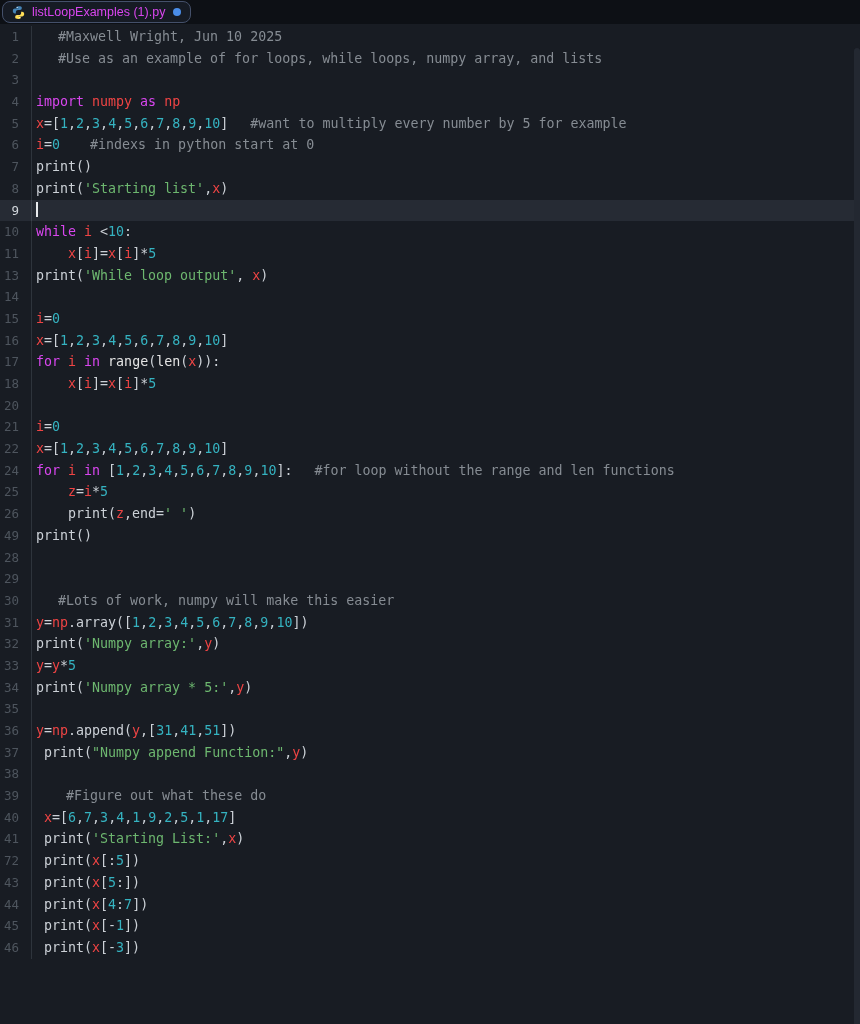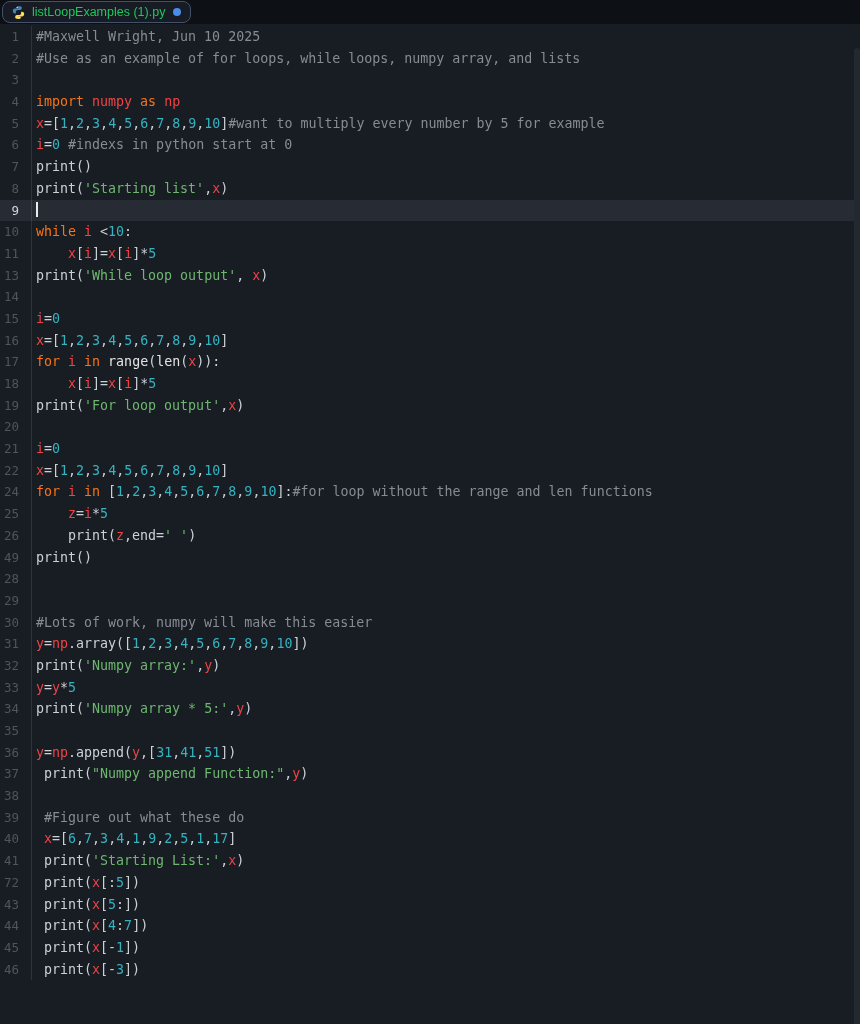--- a/index.html
+++ b/index.html
@@ -9,21 +9,21 @@
   .tabbar{
     height:24px;width:860px;background:#0d1015;
     display:flex;align-items:center;padding-left:2px;
     font-family:"Liberation Sans",sans-serif;
   }
   .tab{
     height:22px;display:flex;align-items:center;gap:6px;
     padding:0 9px 0 8px;border:1px solid #44506a;border-radius:8px;
     background:#161b24;cursor:default;
   }
-  .tab-label{font-size:12.5px;color:#22c55e;white-space:nowrap;}
+  .tab-label{font-size:12.5px;color:#d946ef;white-space:nowrap;}
   .mod-dot{width:8px;height:8px;border-radius:50%;background:#4a8de8;margin-left:2px;}
   .pyicon{width:15px;height:15px;flex:none;}
 
   
   .editor{
     position:relative;width:860px;height:1000px;background:#181c23;
     padding-top:2px;
     font-family:"DejaVu Sans Mono","Liberation Mono",monospace;
     font-size:13.3px;
   }
@@ -34,24 +34,24 @@
   }
   .line .gsep{width:13px;flex:none;border-right:1px solid #2e343c;height:100%;}
   .line .code{padding-left:4px;flex:1;color:#ccd1d7;}
   .line.active{background:#262b34;}
   .line.active .ln{color:#d3d8dd;}
   .line.active .gsep{border-right-color:#3a404a;}
 
   
   .tk-d{color:#ccd1d7;}
   .tk-v{color:#ef4444;font-weight:normal;}
-  .tk-k{color:#f97316;}
+  .tk-k{color:#d946ef;}
   .tk-n{color:#35b3c1;}
   .tk-s{color:#6db76f;}
-  .tk-c{color:#868c93;}
+  .tk-c{color:#868c93;margin-left:22px;}
   .tk-b{color:#e5e5e5;}
 
   .cursor{
     display:inline-block;width:1.5px;height:15px;background:#e9ebee;
     vertical-align:middle;margin-top:-2px;
   }
 
   
   .scrollbar{
     position:absolute;top:24px;right:0;width:6px;height:1000px;background:#171b21;
@@ -88,21 +88,20 @@
     <div class="line"><span class="ln">8</span><span class="gsep"></span><span class="code"><span class="tk-d">print(</span><span class="tk-s">'Starting list'</span><span class="tk-d">,</span><span class="tk-v">x</span><span class="tk-d">)</span></span></div>
     <div class="line active"><span class="ln">9</span><span class="gsep"></span><span class="code"><span class="cursor"></span></span></div>
     <div class="line"><span class="ln">10</span><span class="gsep"></span><span class="code"><span class="tk-k">while</span><span class="tk-d"> </span><span class="tk-v">i</span><span class="tk-d"> &lt;</span><span class="tk-n">10</span><span class="tk-d">:</span></span></div>
     <div class="line"><span class="ln">11</span><span class="gsep"></span><span class="code"><span class="tk-d">    </span><span class="tk-v">x</span><span class="tk-d">[</span><span class="tk-v">i</span><span class="tk-d">]=</span><span class="tk-v">x</span><span class="tk-d">[</span><span class="tk-v">i</span><span class="tk-d">]*</span><span class="tk-n">5</span></span></div>
     <div class="line"><span class="ln">13</span><span class="gsep"></span><span class="code"><span class="tk-d">print(</span><span class="tk-s">'While loop output'</span><span class="tk-d">, </span><span class="tk-v">x</span><span class="tk-d">)</span></span></div>
     <div class="line"><span class="ln">14</span><span class="gsep"></span><span class="code"></span></div>
     <div class="line"><span class="ln">15</span><span class="gsep"></span><span class="code"><span class="tk-v">i</span><span class="tk-d">=</span><span class="tk-n">0</span></span></div>
     <div class="line"><span class="ln">16</span><span class="gsep"></span><span class="code"><span class="tk-v">x</span><span class="tk-d">=[</span><span class="tk-n">1</span><span class="tk-d">,</span><span class="tk-n">2</span><span class="tk-d">,</span><span class="tk-n">3</span><span class="tk-d">,</span><span class="tk-n">4</span><span class="tk-d">,</span><span class="tk-n">5</span><span class="tk-d">,</span><span class="tk-n">6</span><span class="tk-d">,</span><span class="tk-n">7</span><span class="tk-d">,</span><span class="tk-n">8</span><span class="tk-d">,</span><span class="tk-n">9</span><span class="tk-d">,</span><span class="tk-n">10</span><span class="tk-d">]</span></span></div>
     <div class="line"><span class="ln">17</span><span class="gsep"></span><span class="code"><span class="tk-k">for</span><span class="tk-d"> </span><span class="tk-v">i</span><span class="tk-d"> </span><span class="tk-k">in</span><span class="tk-d"> </span><span class="tk-b">range</span><span class="tk-d">(</span><span class="tk-b">len</span><span class="tk-d">(</span><span class="tk-v">x</span><span class="tk-d">)):</span></span></div>
     <div class="line"><span class="ln">18</span><span class="gsep"></span><span class="code"><span class="tk-d">    </span><span class="tk-v">x</span><span class="tk-d">[</span><span class="tk-v">i</span><span class="tk-d">]=</span><span class="tk-v">x</span><span class="tk-d">[</span><span class="tk-v">i</span><span class="tk-d">]*</span><span class="tk-n">5</span></span></div>
-    <div class="line"><span class="ln">19</span><span class="gsep"></span><span class="code"><span class="tk-d">print(</span><span class="tk-s">'For loop output'</span><span class="tk-d">,</span><span class="tk-v">x</span><span class="tk-d">)</span></span></div>
     <div class="line"><span class="ln">20</span><span class="gsep"></span><span class="code"></span></div>
     <div class="line"><span class="ln">21</span><span class="gsep"></span><span class="code"><span class="tk-v">i</span><span class="tk-d">=</span><span class="tk-n">0</span></span></div>
     <div class="line"><span class="ln">22</span><span class="gsep"></span><span class="code"><span class="tk-v">x</span><span class="tk-d">=[</span><span class="tk-n">1</span><span class="tk-d">,</span><span class="tk-n">2</span><span class="tk-d">,</span><span class="tk-n">3</span><span class="tk-d">,</span><span class="tk-n">4</span><span class="tk-d">,</span><span class="tk-n">5</span><span class="tk-d">,</span><span class="tk-n">6</span><span class="tk-d">,</span><span class="tk-n">7</span><span class="tk-d">,</span><span class="tk-n">8</span><span class="tk-d">,</span><span class="tk-n">9</span><span class="tk-d">,</span><span class="tk-n">10</span><span class="tk-d">]</span></span></div>
     <div class="line"><span class="ln">24</span><span class="gsep"></span><span class="code"><span class="tk-k">for</span><span class="tk-d"> </span><span class="tk-v">i</span><span class="tk-d"> </span><span class="tk-k">in</span><span class="tk-d"> [</span><span class="tk-n">1</span><span class="tk-d">,</span><span class="tk-n">2</span><span class="tk-d">,</span><span class="tk-n">3</span><span class="tk-d">,</span><span class="tk-n">4</span><span class="tk-d">,</span><span class="tk-n">5</span><span class="tk-d">,</span><span class="tk-n">6</span><span class="tk-d">,</span><span class="tk-n">7</span><span class="tk-d">,</span><span class="tk-n">8</span><span class="tk-d">,</span><span class="tk-n">9</span><span class="tk-d">,</span><span class="tk-n">10</span><span class="tk-d">]:</span><span class="tk-c">#for loop without the range and len functions</span></span></div>
     <div class="line"><span class="ln">25</span><span class="gsep"></span><span class="code"><span class="tk-d">    </span><span class="tk-v">z</span><span class="tk-d">=</span><span class="tk-v">i</span><span class="tk-d">*</span><span class="tk-n">5</span></span></div>
     <div class="line"><span class="ln">26</span><span class="gsep"></span><span class="code"><span class="tk-d">    print(</span><span class="tk-v">z</span><span class="tk-d">,end=</span><span class="tk-s">' '</span><span class="tk-d">)</span></span></div>
     <div class="line"><span class="ln">49</span><span class="gsep"></span><span class="code"><span class="tk-d">print()</span></span></div>
     <div class="line"><span class="ln">28</span><span class="gsep"></span><span class="code"></span></div>
     <div class="line"><span class="ln">29</span><span class="gsep"></span><span class="code"></span></div>
     <div class="line"><span class="ln">30</span><span class="gsep"></span><span class="code"><span class="tk-c">#Lots of work, numpy will make this easier</span></span></div>

